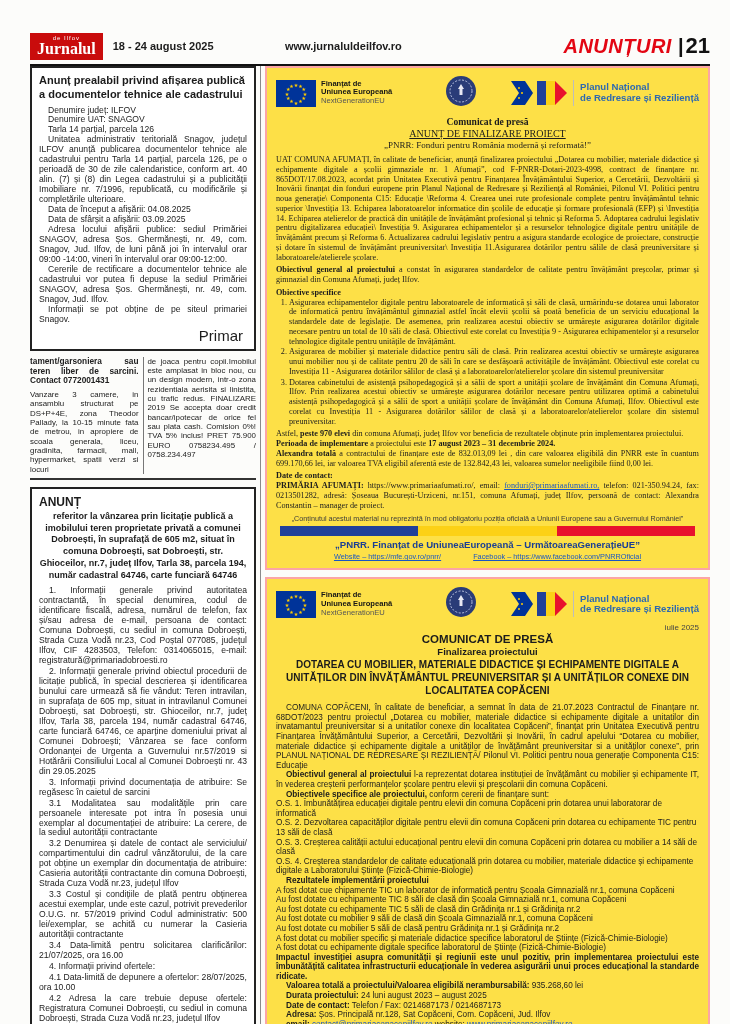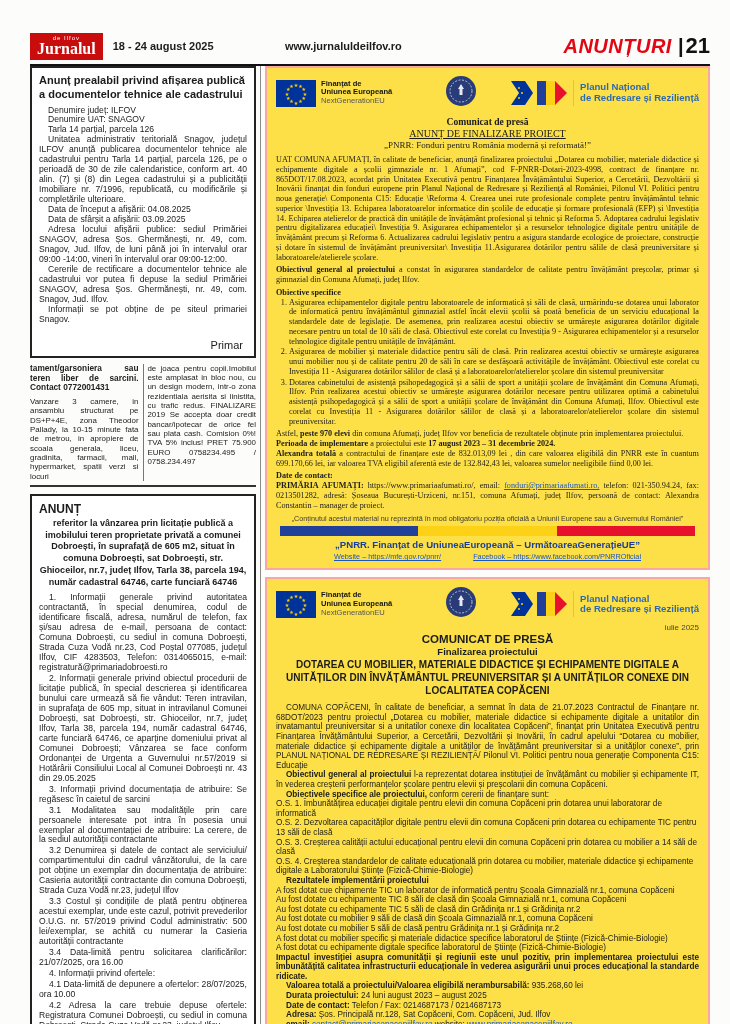--- a/index.html
+++ b/index.html
@@ -19,21 +19,21 @@
   .hdr-page{font-size:22px;font-weight:bold;color:#111;}
   
   .cols{position:absolute;top:66px;left:30px;right:20px;display:flex;align-items:stretch;}
   .left-col{width:226px;flex:none;}
   .col-rule{width:1px;background:#8a8a8a;margin:0 4px;}
   .right-col{flex:1;min-width:0;}
   
   .box{border:2px solid #222;background:#fff;padding:5px 7px;}
   .box h2{margin:1px 0 4px;font-size:11px;line-height:1.25;text-align:left;}
   .box p{margin:0;font-size:8.6px;line-height:1.16;text-align:justify;text-indent:9px;}
-  .sig{text-align:right;font-size:11px;margin-top:14px;padding-right:4px;}
+  .sig{text-align:right;font-size:15px;margin-top:2px;padding-right:4px;}
   .classified{display:flex;margin-top:6px;border-bottom:2px solid #333;padding-bottom:4px;}
   .cl-col{width:50%;font-size:7.9px;line-height:1.18;color:#222;}
   .cl-col p{margin:0;text-align:justify;}
   .cl-bold{font-weight:bold;font-size:8.3px;margin-bottom:4px !important;}
   .cl-div{width:1px;background:#777;margin:0 4px;}
   .licitatie{margin-top:7px;}
   .licitatie h2{font-size:12px;margin-bottom:1px;}
   .licitatie h3{margin:0 0 5px;font-size:9px;line-height:1.3;text-align:center;}
   .licitatie p{font-size:8.6px;line-height:1.16;text-indent:10px;margin-bottom:1px;}
   

